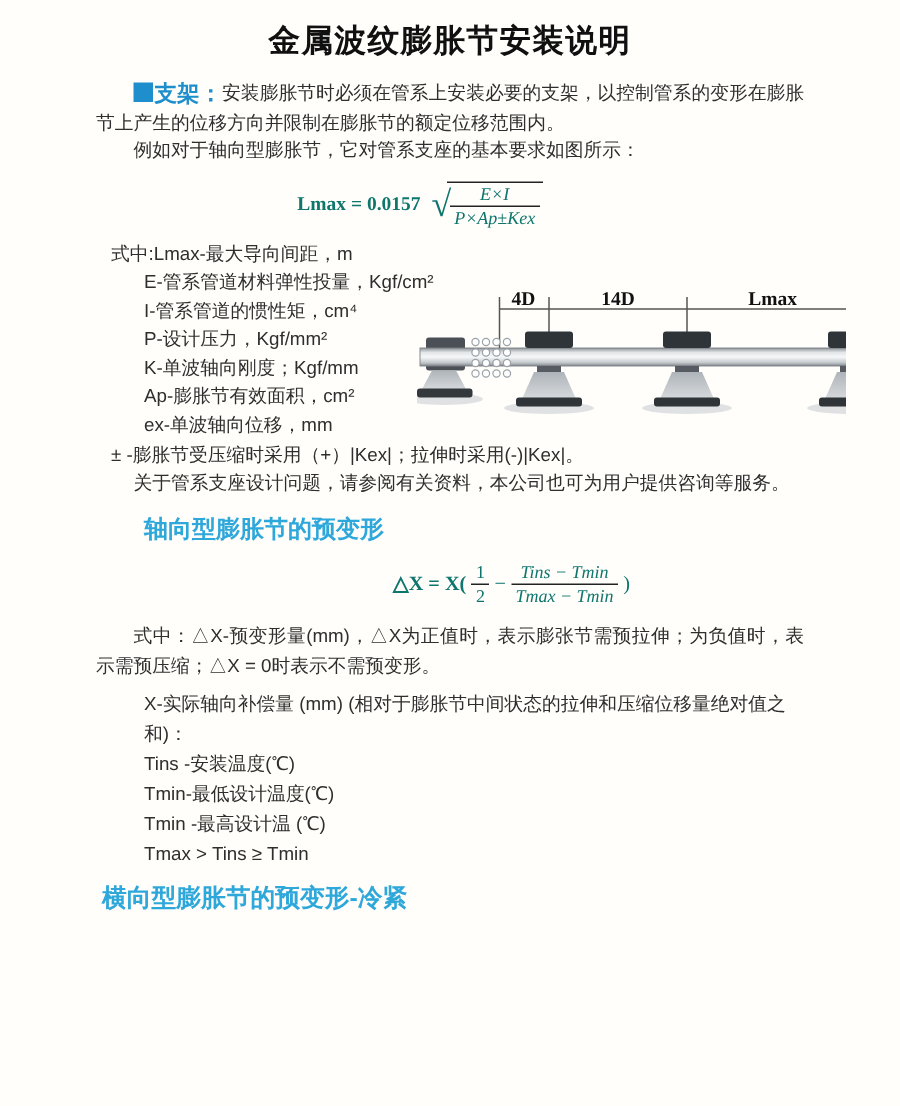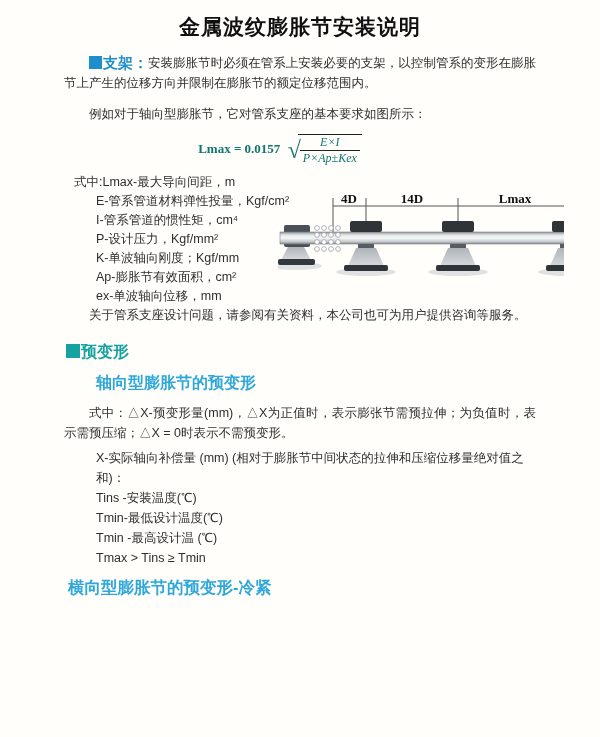--- a/index.html
+++ b/index.html
@@ -12,21 +12,21 @@
     text-align:center;padding-top:13px;font-size:21px;font-weight:bold;
     color:#101010;letter-spacing:1px;
   }
   .body-text{font-size:12.5px;line-height:19.5px;}
   .para{margin:0 28px;text-indent:2em;text-align:justify;}
   .sec-heading-inline{
     font-size:15px;font-weight:bold;vertical-align:-1px;
   }
   .sq{display:inline-block;width:13px;height:13px;margin-right:1px;vertical-align:-1px;}
   .intro-para{margin-top:12px;}
-  .example-line{margin-top:12px;}
+  .example-line{margin-top:0;font-family:Liberation Mono, monospace;}
   
   .formula-row{text-align:center;font-family:"Liberation Serif",serif;color:#0f766e;}
   .lmax-row{margin:9px 40px 4px 0;font-size:13px;}
   .f-bold{font-weight:bold;}
   .f-it{font-style:italic;}
   .sqrt-sym{font-size:24px;font-weight:normal;vertical-align:middle;line-height:0;margin-left:4px;}
   .under-root{display:inline-block;vertical-align:middle;border-top:1.5px solid #222;margin-left:-3px;padding:1px 2px 0 2px;}
   .frac{display:inline-block;vertical-align:middle;text-align:center;font-size:12px;line-height:1.15;}
   .frac .num{display:block;border-bottom:1px solid #222;padding:0 3px 1px 3px;}
   .frac .den{display:block;padding:1px 3px 0 3px;}
@@ -68,20 +68,21 @@
 
   <div class="body-text defs">
     <span class="def-line">式中:Lmax-最大导向间距，m</span>
     <span class="def-line indented">E-管系管道材料弹性投量，Kgf/cm²</span>
     <span class="def-line indented">I-管系管道的惯性矩，cm⁴</span>
     <span class="def-line indented">P-设计压力，Kgf/mm²</span>
     <span class="def-line indented">K-单波轴向刚度；Kgf/mm</span>
     <span class="def-line indented">Ap-膨胀节有效面积，cm²</span>
     <span class="def-line indented">ex-单波轴向位移，mm</span>
   </div>
+  <div class="body-text pm-line">± -膨胀节受压缩时采用（+）|Kex|；拉伸时采用(-)|Kex|。</div>
   <div class="body-text para closing-line">关于管系支座设计问题，请参阅有关资料，本公司也可为用户提供咨询等服务。</div>
 
   <svg class="diagram" viewBox="0 0 356 100">
     <defs>
       <linearGradient id="pipeGrad" x1="0" y1="0" x2="0" y2="1">
         <stop offset="0" stop-color="#8d9398"></stop>
         <stop offset="0.25" stop-color="#e3e6e8"></stop>
         <stop offset="0.5" stop-color="#f6f7f8"></stop>
         <stop offset="0.8" stop-color="#c6cbce"></stop>
         <stop offset="1" stop-color="#82888d"></stop>
@@ -150,24 +151,30 @@
       <rect x="158" y="73" width="44" height="6" rx="2" fill="#2f3439"></rect>
     </g>
     <g>
       <rect x="274" y="29" width="32" height="11" rx="2" fill="#2f3439"></rect>
       <rect x="282" y="52" width="16" height="5" fill="#565c61"></rect>
       <polygon points="280,56 300,56 308,74 272,74" fill="url(#pedGrad)"></polygon>
       <rect x="268" y="73" width="44" height="6" rx="2" fill="#2f3439"></rect>
     </g>
   </svg>
 
-  <div class="sec-heading-block" style="color:#17a2a0"><span class="sq" style="background:#17a2a0;width:14px;height:14px"></span><span>预变形</span></div>
 
   <div class="sub-heading" style="color:#2ea7da">轴向型膨胀节的预变形</div>
 
+  <div class="formula-row dx-row">
+    <span class="f-bold">△X = X(</span>
+    <span class="frac"><span class="num">1</span><span class="den">2</span></span>
+    <span>−</span>
+    <span class="frac f-it"><span class="num">Tins − Tmin</span><span class="den">Tmax − Tmin</span></span>
+    <span>)</span>
+  </div>
 
   <div class="body-text para explain-para">式中：△X-预变形量(mm)，△X为正值时，表示膨张节需预拉伸；为负值时，表示需预压缩；△X = 0时表示不需预变形。</div>
   <div class="body-text plain-line xline">X-实际轴向补偿量 (mm) (相对于膨胀节中间状态的拉伸和压缩位移量绝对值之和)：</div>
   <div class="body-text plain-line">Tins -安装温度(℃)</div>
   <div class="body-text plain-line">Tmin-最低设计温度(℃)</div>
   <div class="body-text plain-line">Tmin -最高设计温 (℃)</div>
   <div class="body-text plain-line">Tmax &gt; Tins ≥ Tmin</div>
 
   <div class="sub-heading-big" style="color:#2ea7da">横向型膨胀节的预变形-冷紧</div>
 

